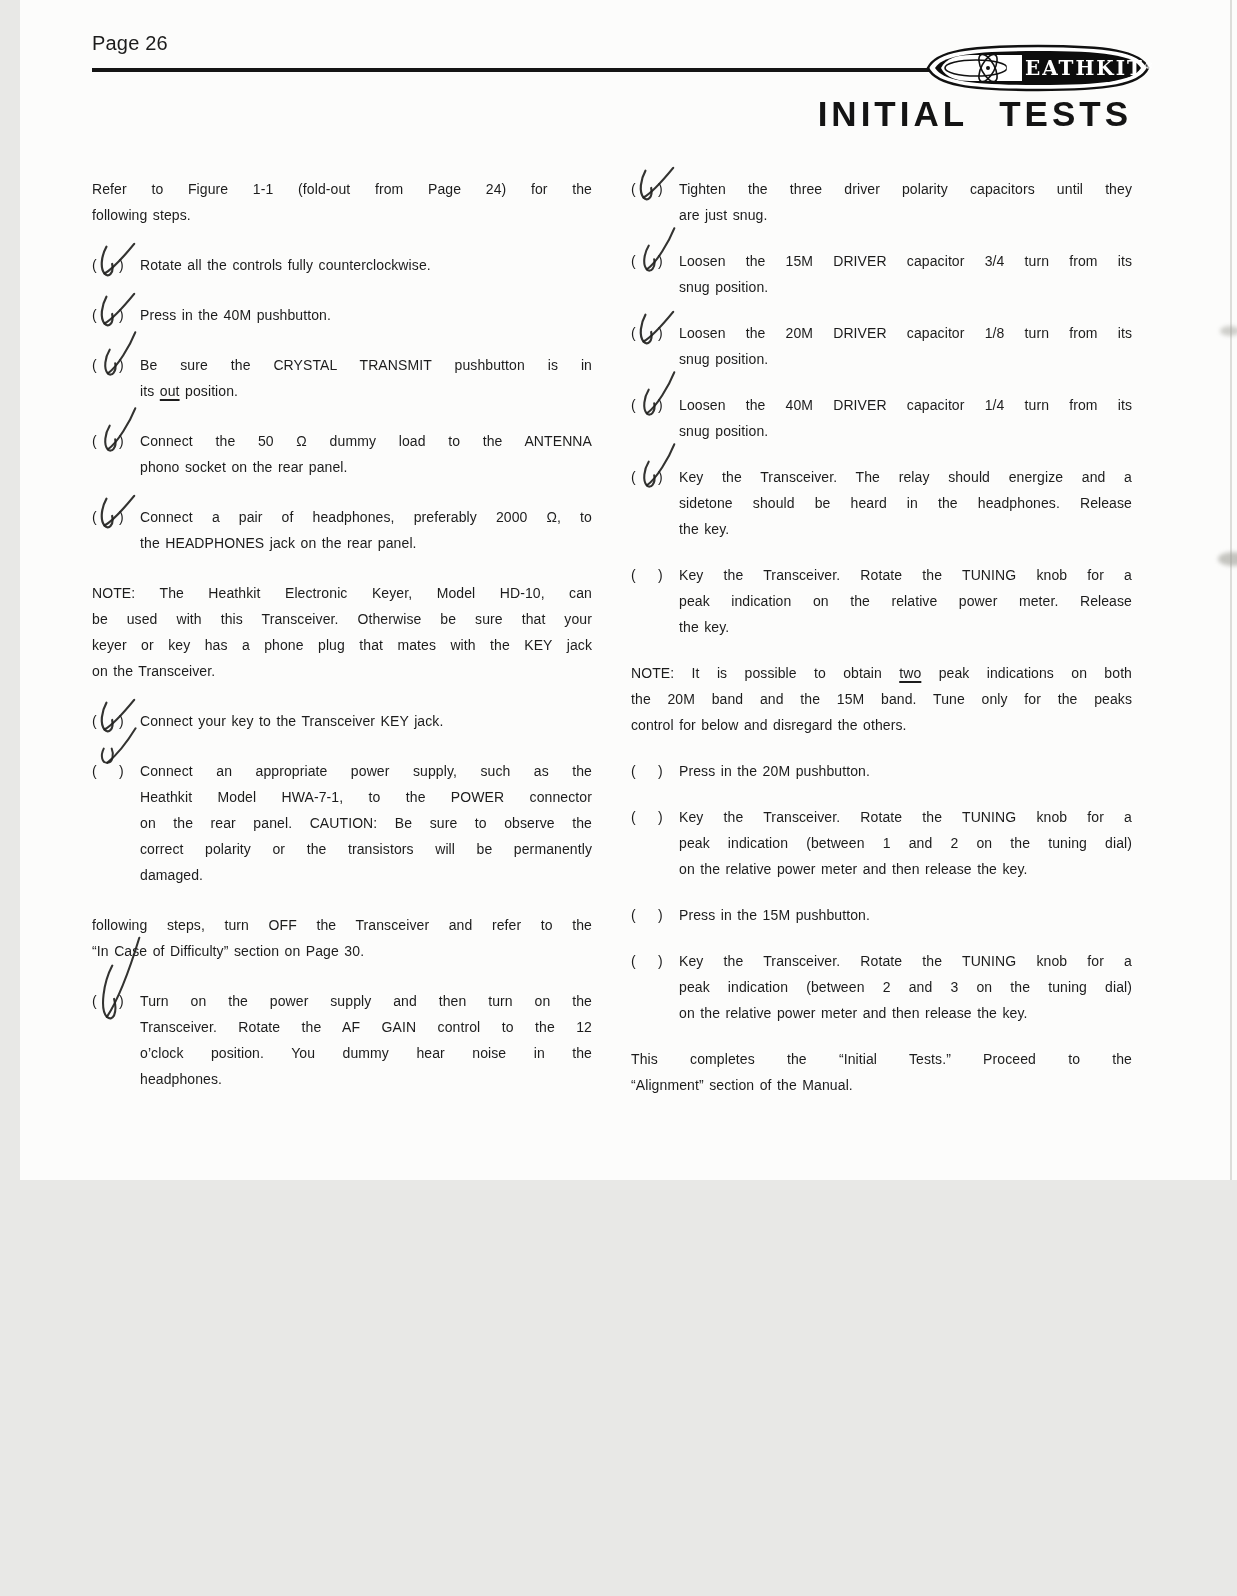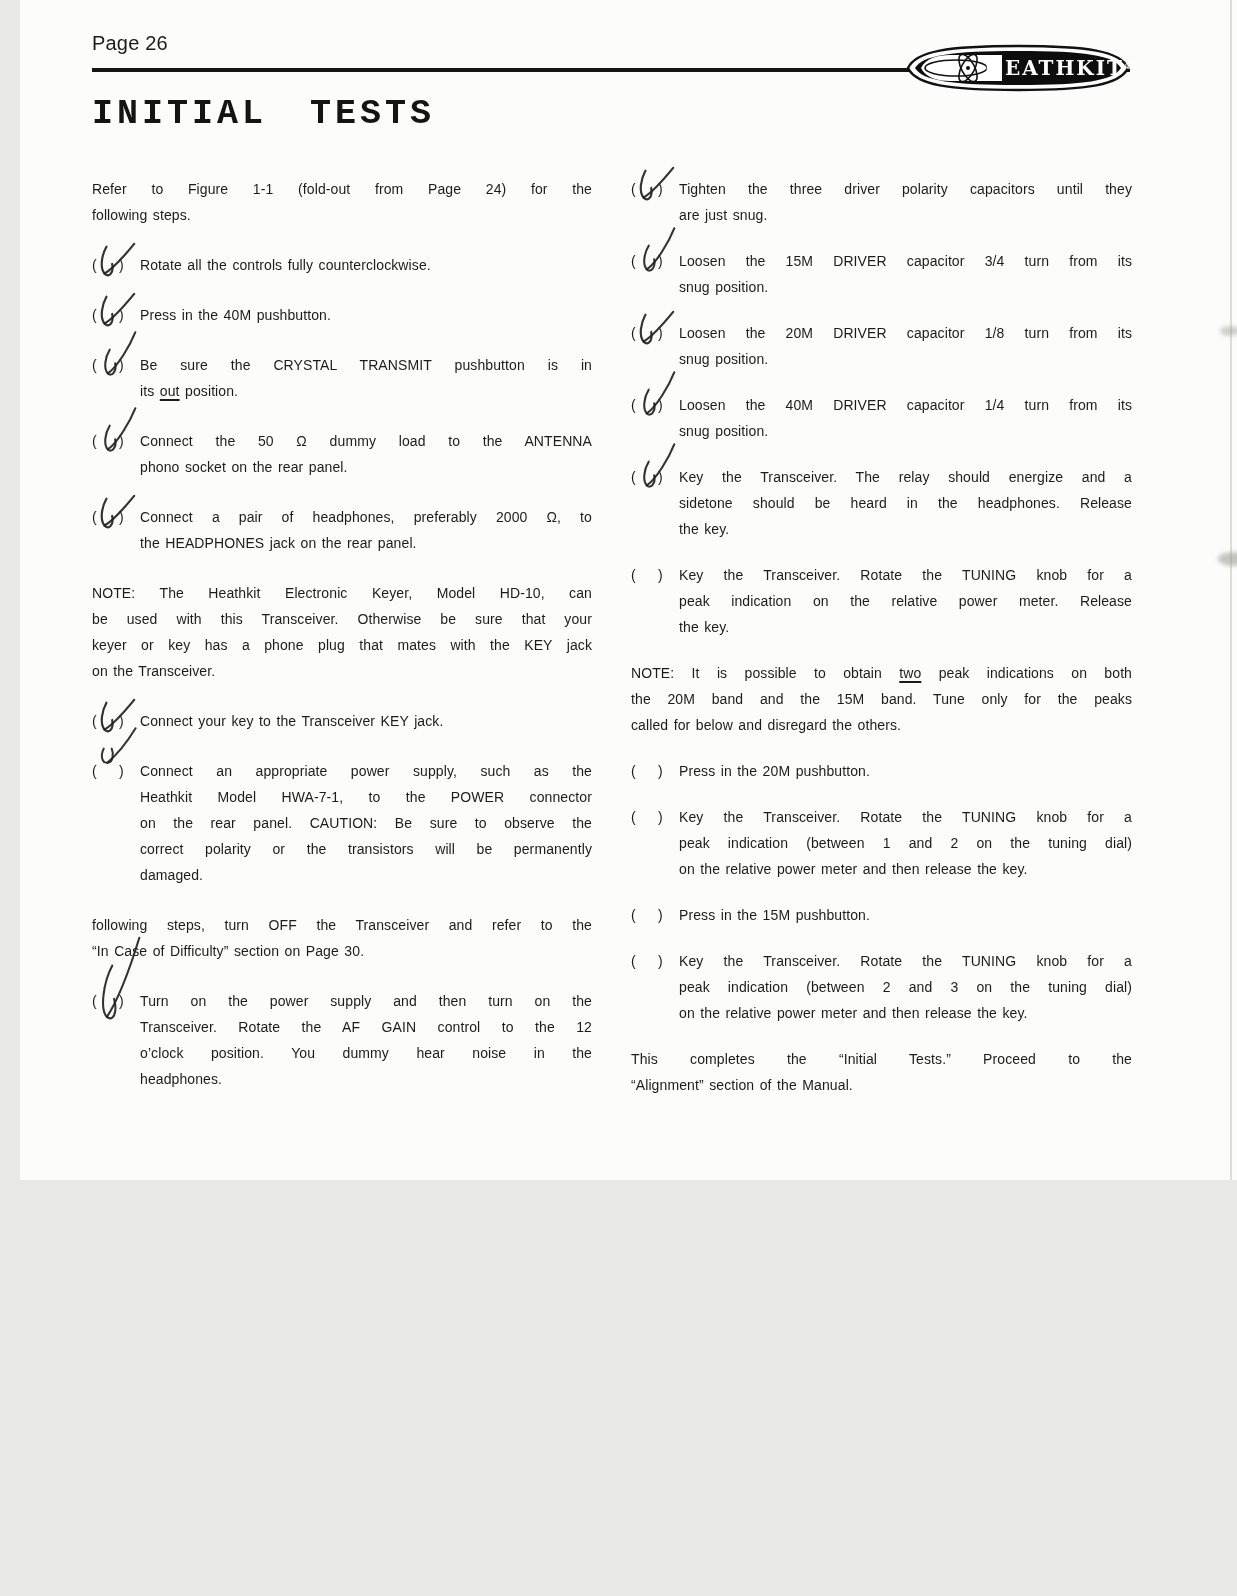--- a/index.html
+++ b/index.html
@@ -14,29 +14,28 @@
   }
   .page-number{
     position:absolute;left:72px;top:32px;
     font-size:20px;letter-spacing:.2px;
   }
   .header-rule{
     position:absolute;left:72px;top:68px;
     width:1038px;height:4px;background:#151515;
   }
   .logo{
-    position:absolute;left:884px;top:42px;width:228px;height:52px;
+    position:absolute;left:904px;top:42px;width:228px;height:52px;
   }
   .page-title{
     position:absolute;left:72px;top:94px;width:1040px;
-    text-align:left;
+    text-align:right;
     font-size:35px;font-weight:bold;
     letter-spacing:4px;word-spacing:18px;
     color:#141414;
-    font-family:Liberation Mono, monospace;
   }
   .col{
     position:absolute;top:176px;
     font-size:14px;line-height:26px;
     word-spacing:1.5px;letter-spacing:.1px;
   }
   .col-left{left:72px;width:500px;}
   .col-right{left:611px;width:501px;}
   .block{position:relative;margin-bottom:24px;}
   .col-right .block{margin-bottom:20px;}
@@ -308,21 +307,21 @@
         <div>
           <div class="tline just">Key the Transceiver. Rotate the TUNING knob for a</div>
           <div class="tline just">peak indication on the relative power meter. Release</div>
           <div class="tline">the key.</div>
         </div>
       </div>
       <div class="block para">
         <div>
           <div class="tline just">NOTE: It is possible to obtain <span class="u">two</span> peak indications on both</div>
           <div class="tline just">the 20M band and the 15M band. Tune only for the peaks</div>
-          <div class="tline">called for below and disregard the others.</div>
+          <div class="tline">control for below and disregard the others.</div>
         </div>
       </div>
       <div class="block check">
         <span class="cbox">
           <span class="po">(</span>
           <span class="pc">)</span>
         </span>
         <div>
           <div class="tline">Press in the 20M pushbutton.</div>
         </div>

